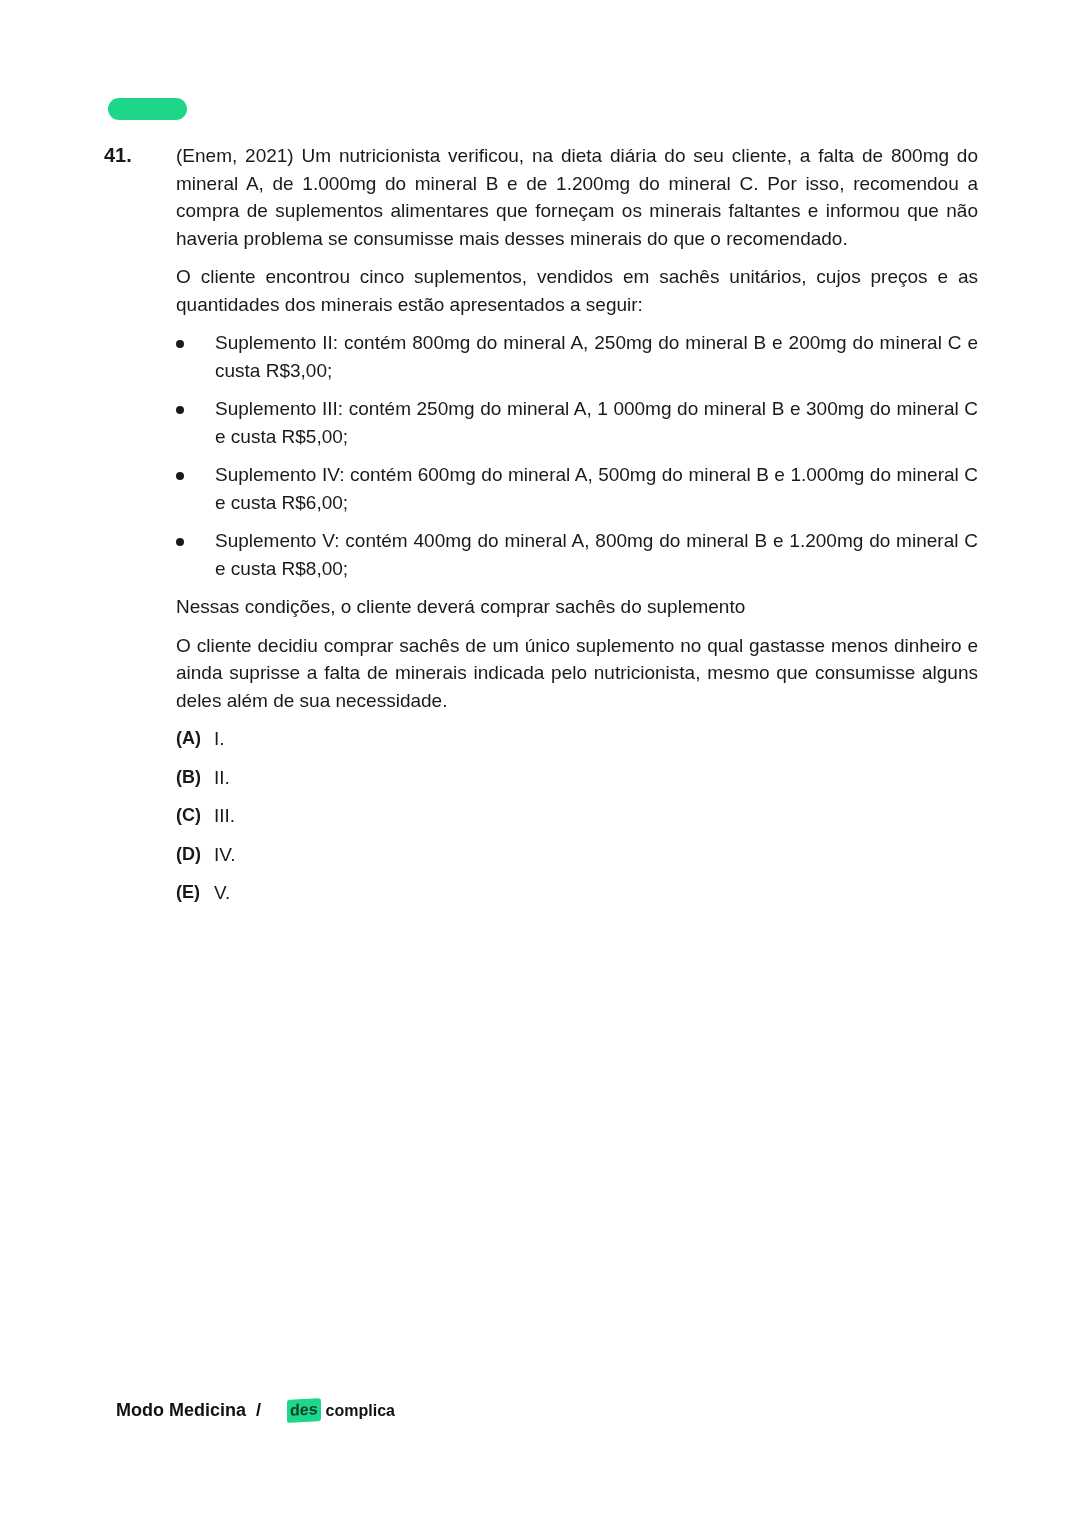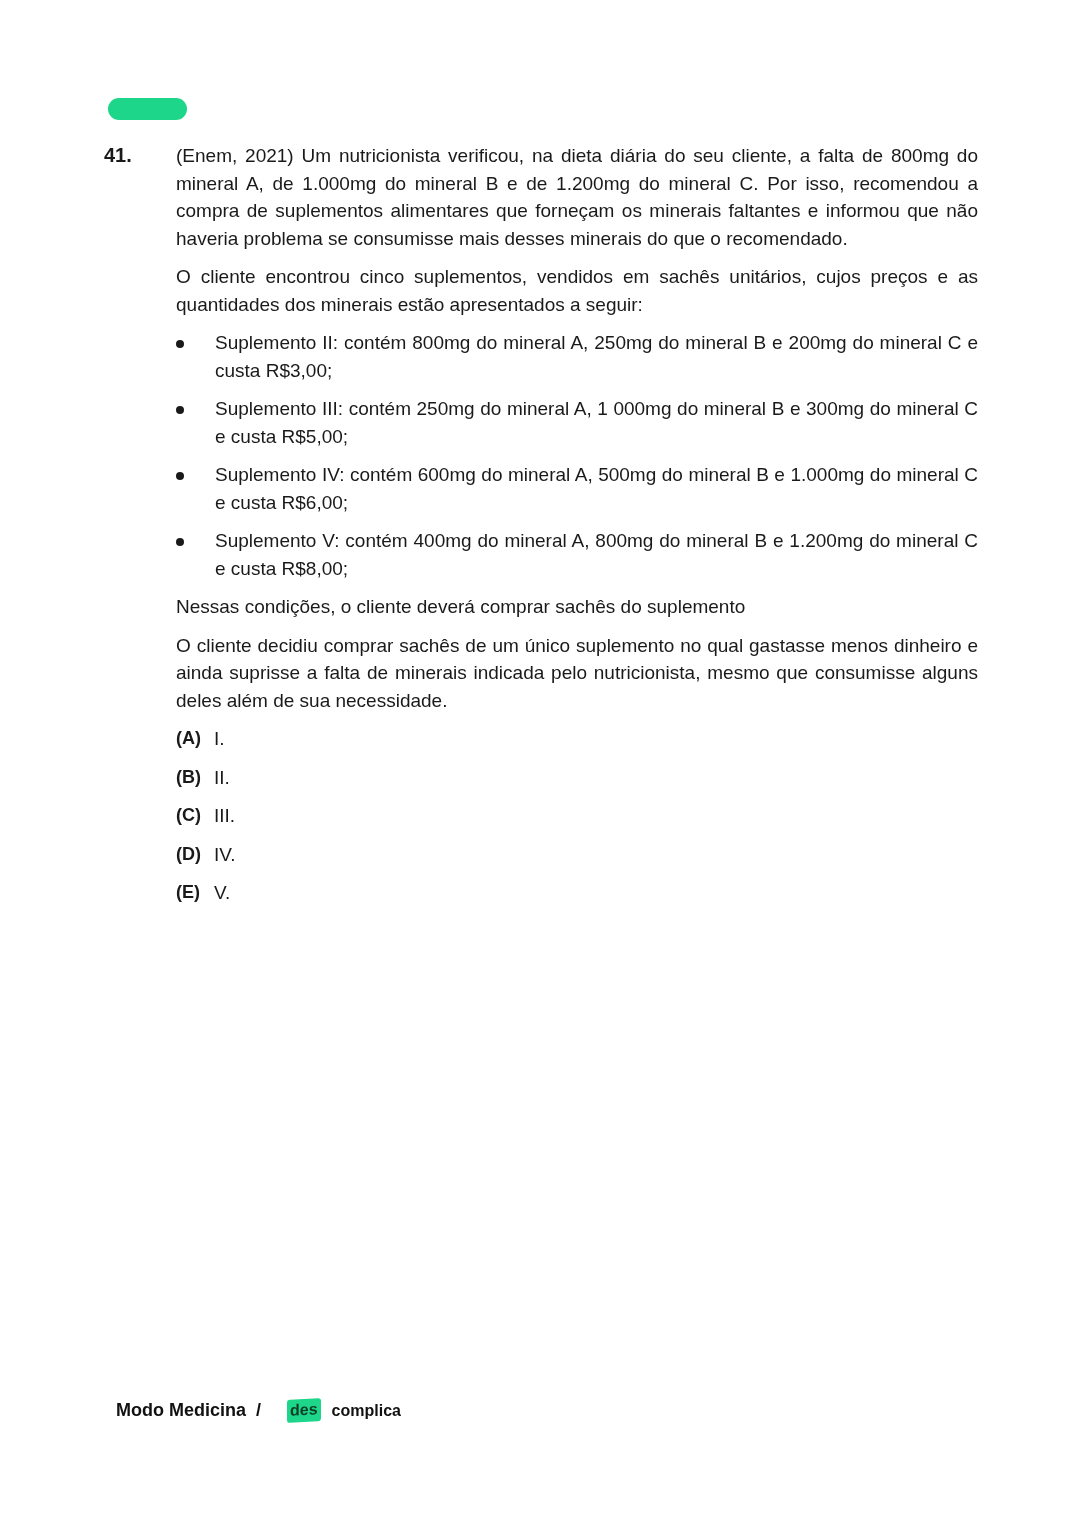--- a/index.html
+++ b/index.html
@@ -18,21 +18,21 @@
   .options { margin-top:4px; }
   .opt { display:flex; align-items:center; height:27.5px; margin-bottom:11px; }
   .opt .letter { font-weight:bold; width:38px; font-size:18px; }
   .opt .text { font-size:19px; }
   .footer { position:absolute; left:116px; top:1399px; display:flex; align-items:center; }
   .footer .brand { font-weight:bold; font-size:18px; color:#111; }
   .footer .slash { font-weight:bold; font-size:18px; margin-left:10px; color:#111; }
   .logo { display:flex; align-items:center; margin-left:26px; }
   .logo .des { background:#1ed68a; color:#0b3d27; font-weight:bold; font-size:16px;
                padding:2px 3px 3px 3px; border-radius:3px; transform:skewY(-3deg); }
-  .logo .complica { font-weight:bold; font-size:16px; color:#111; margin-left:11px; }
+  .logo .complica { font-weight:bold; font-size:16px; color:#111; margin-left:5px; }
 </style>
 </head>
 <body>
 
 <div class="tag-pill"></div>
 
 <div class="question">
   <div class="q-num">41.</div>
   <div class="q-body">
     <p>(Enem, 2021) Um nutricionista verificou, na dieta diária do seu cliente, a falta de 800mg do mineral A, de 1.000mg do mineral B e de 1.200mg do mineral C. Por isso, recomendou a compra de suplementos alimentares que forneçam os minerais faltantes e informou que não haveria problema se consumisse mais desses minerais do que o recomendado.</p>

